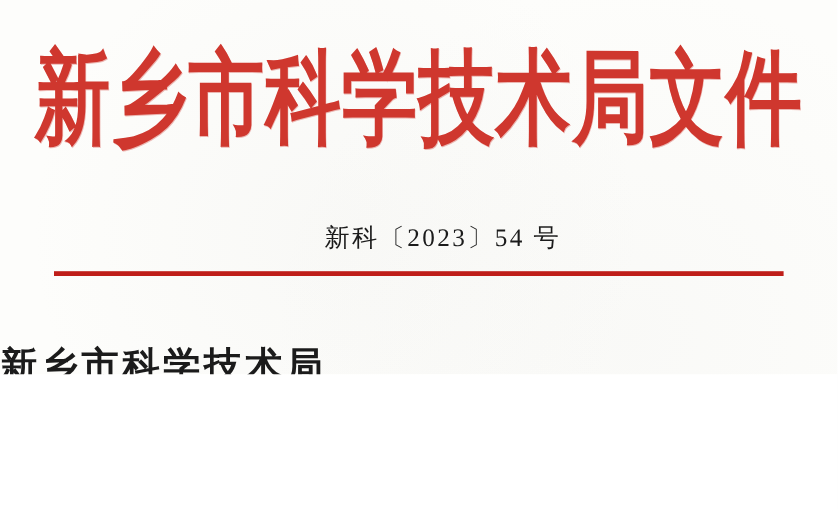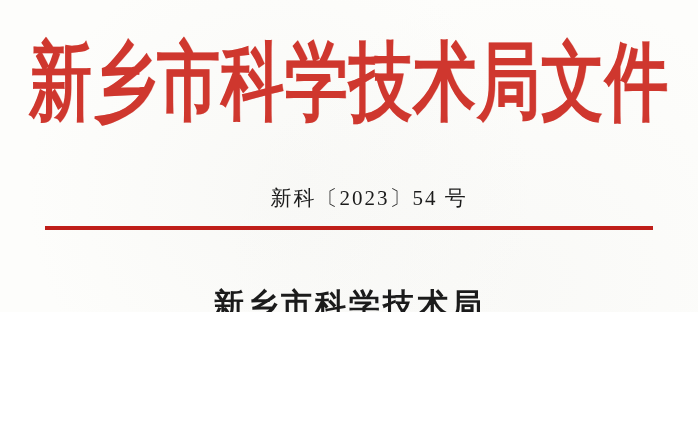--- a/index.html
+++ b/index.html
@@ -61,21 +61,20 @@
     width: 608px;
     height: 4px;
     background: #bf1e19;
   }
 
   
   .title-line {
     position: absolute;
     left: 0;
     width: 100%;
-    text-align: center;
     color: #1b1b1b;
     font-weight: 700;
     line-height: 1.15;
     white-space: nowrap;
   }
   .title-issuer {
     top: 287px;
     font-size: 31px;
     letter-spacing: 3px;
   }

